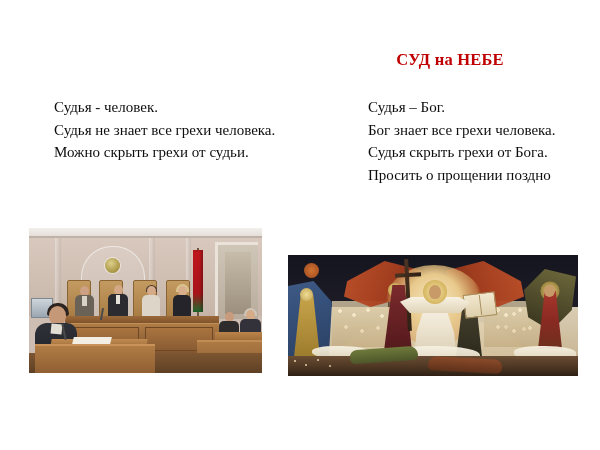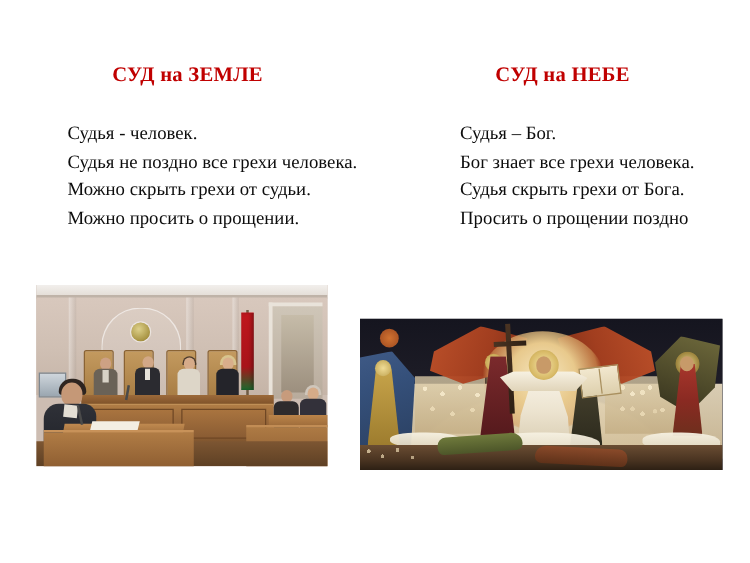--- a/index.html
+++ b/index.html
@@ -437,29 +437,27 @@
       radial-gradient(circle 2.5px at 30px 6px, rgba(226,206,168,.75) 60%, transparent 62%),
       radial-gradient(circle 2.5px at 42px 12px, rgba(226,206,168,.7) 60%, transparent 62%),
       transparent;
   }
 </style>
 </head>
 <body>
 
 <div class="slide">
 
-  <div class="heading" id="heading-left">СУД на ЗЕМЛЕ</div>
 
   <div class="heading" id="heading-right">СУД на НЕБЕ</div>
 
   <div class="textcol" id="col-left">
     <span class="line">Судья - человек.</span>
-    <span class="line">Судья не поздно все грехи человека.</span>
+    <span class="line">Судья не знает все грехи человека.</span>
     <span class="line">Можно скрыть грехи от судьи.</span>
-    <span class="line">Можно просить о прощении.</span>
   </div>
 
   <div class="textcol" id="col-right">
     <span class="line">Судья – Бог.</span>
     <span class="line">Бог знает все грехи человека.</span>
     <span class="line">Судья скрыть грехи от Бога.</span>
     <span class="line">Просить о прощении поздно</span>
   </div>
 
   <div class="photo" id="photo-courtroom">

